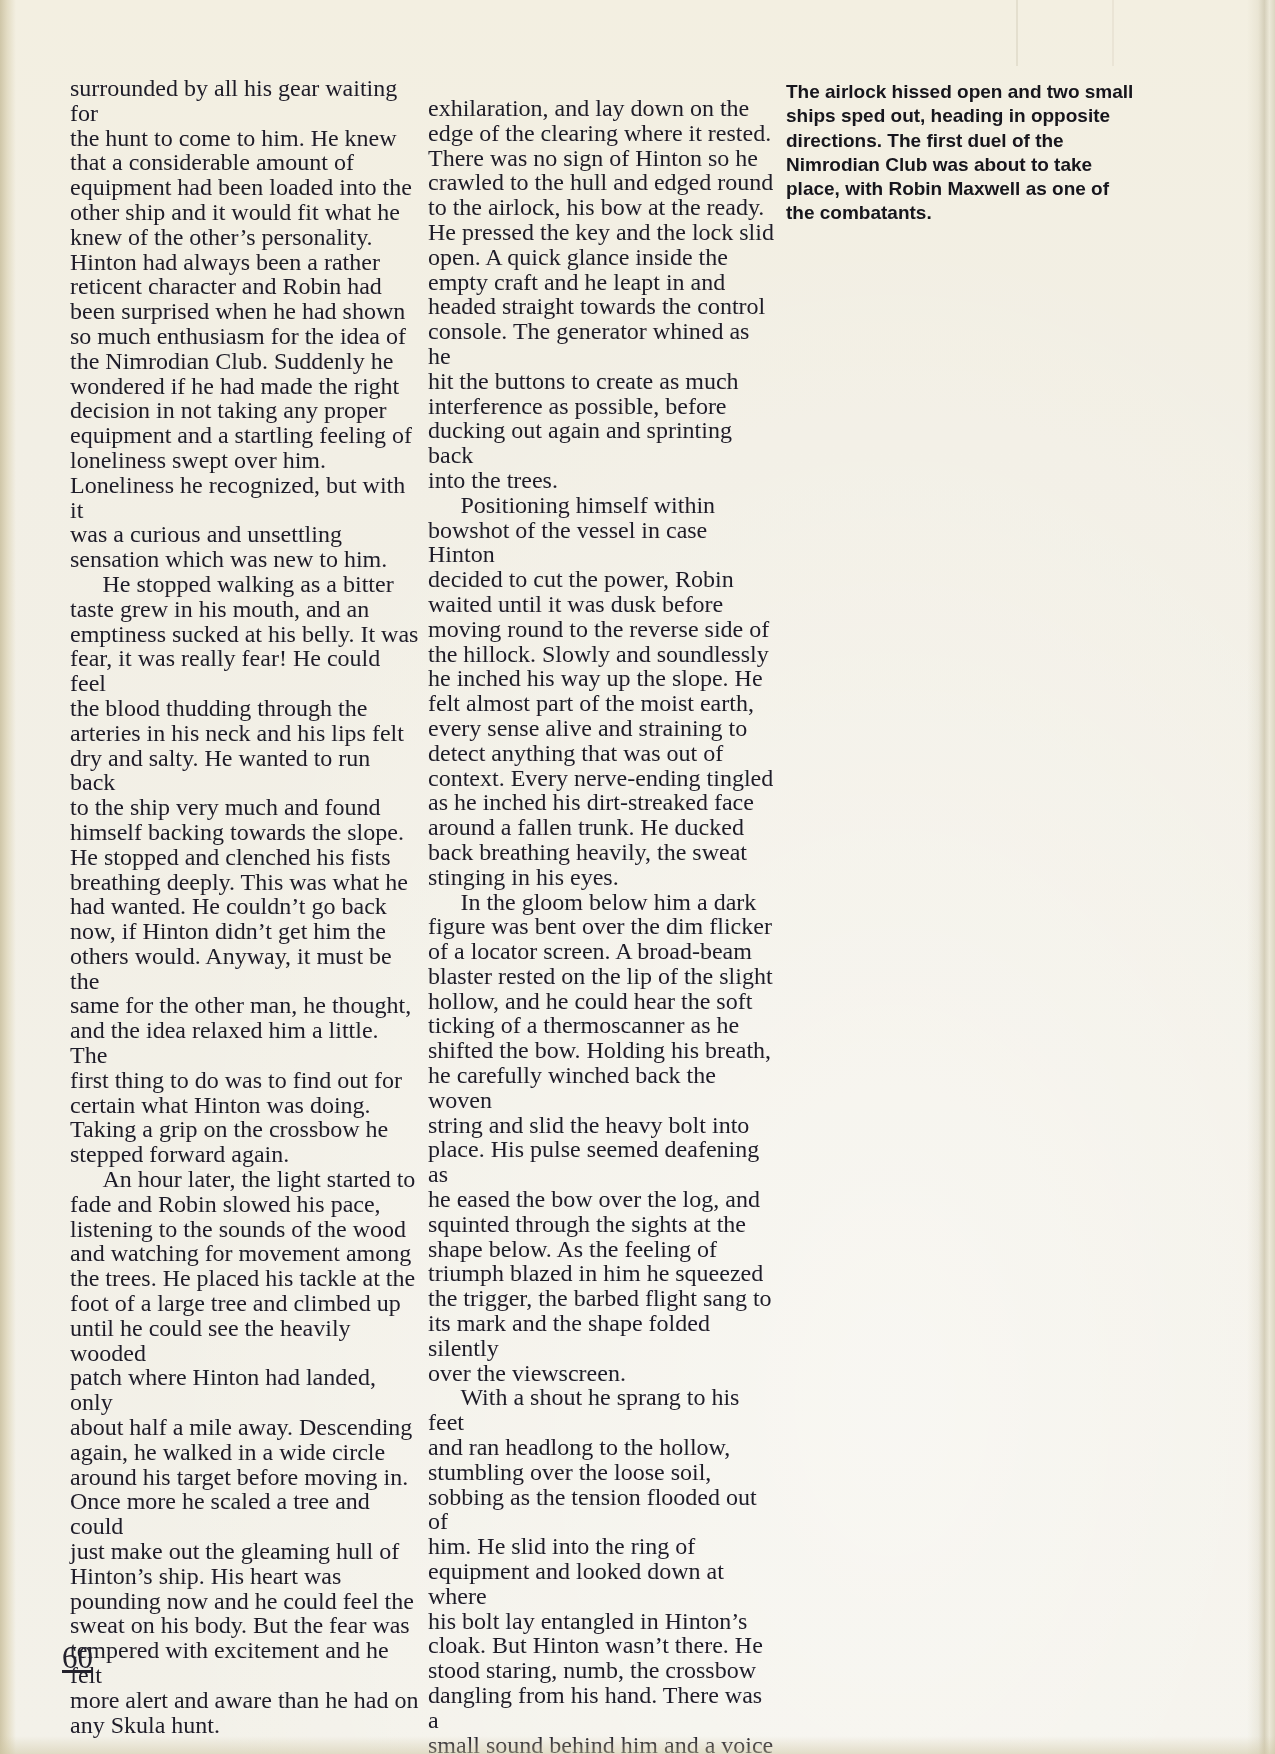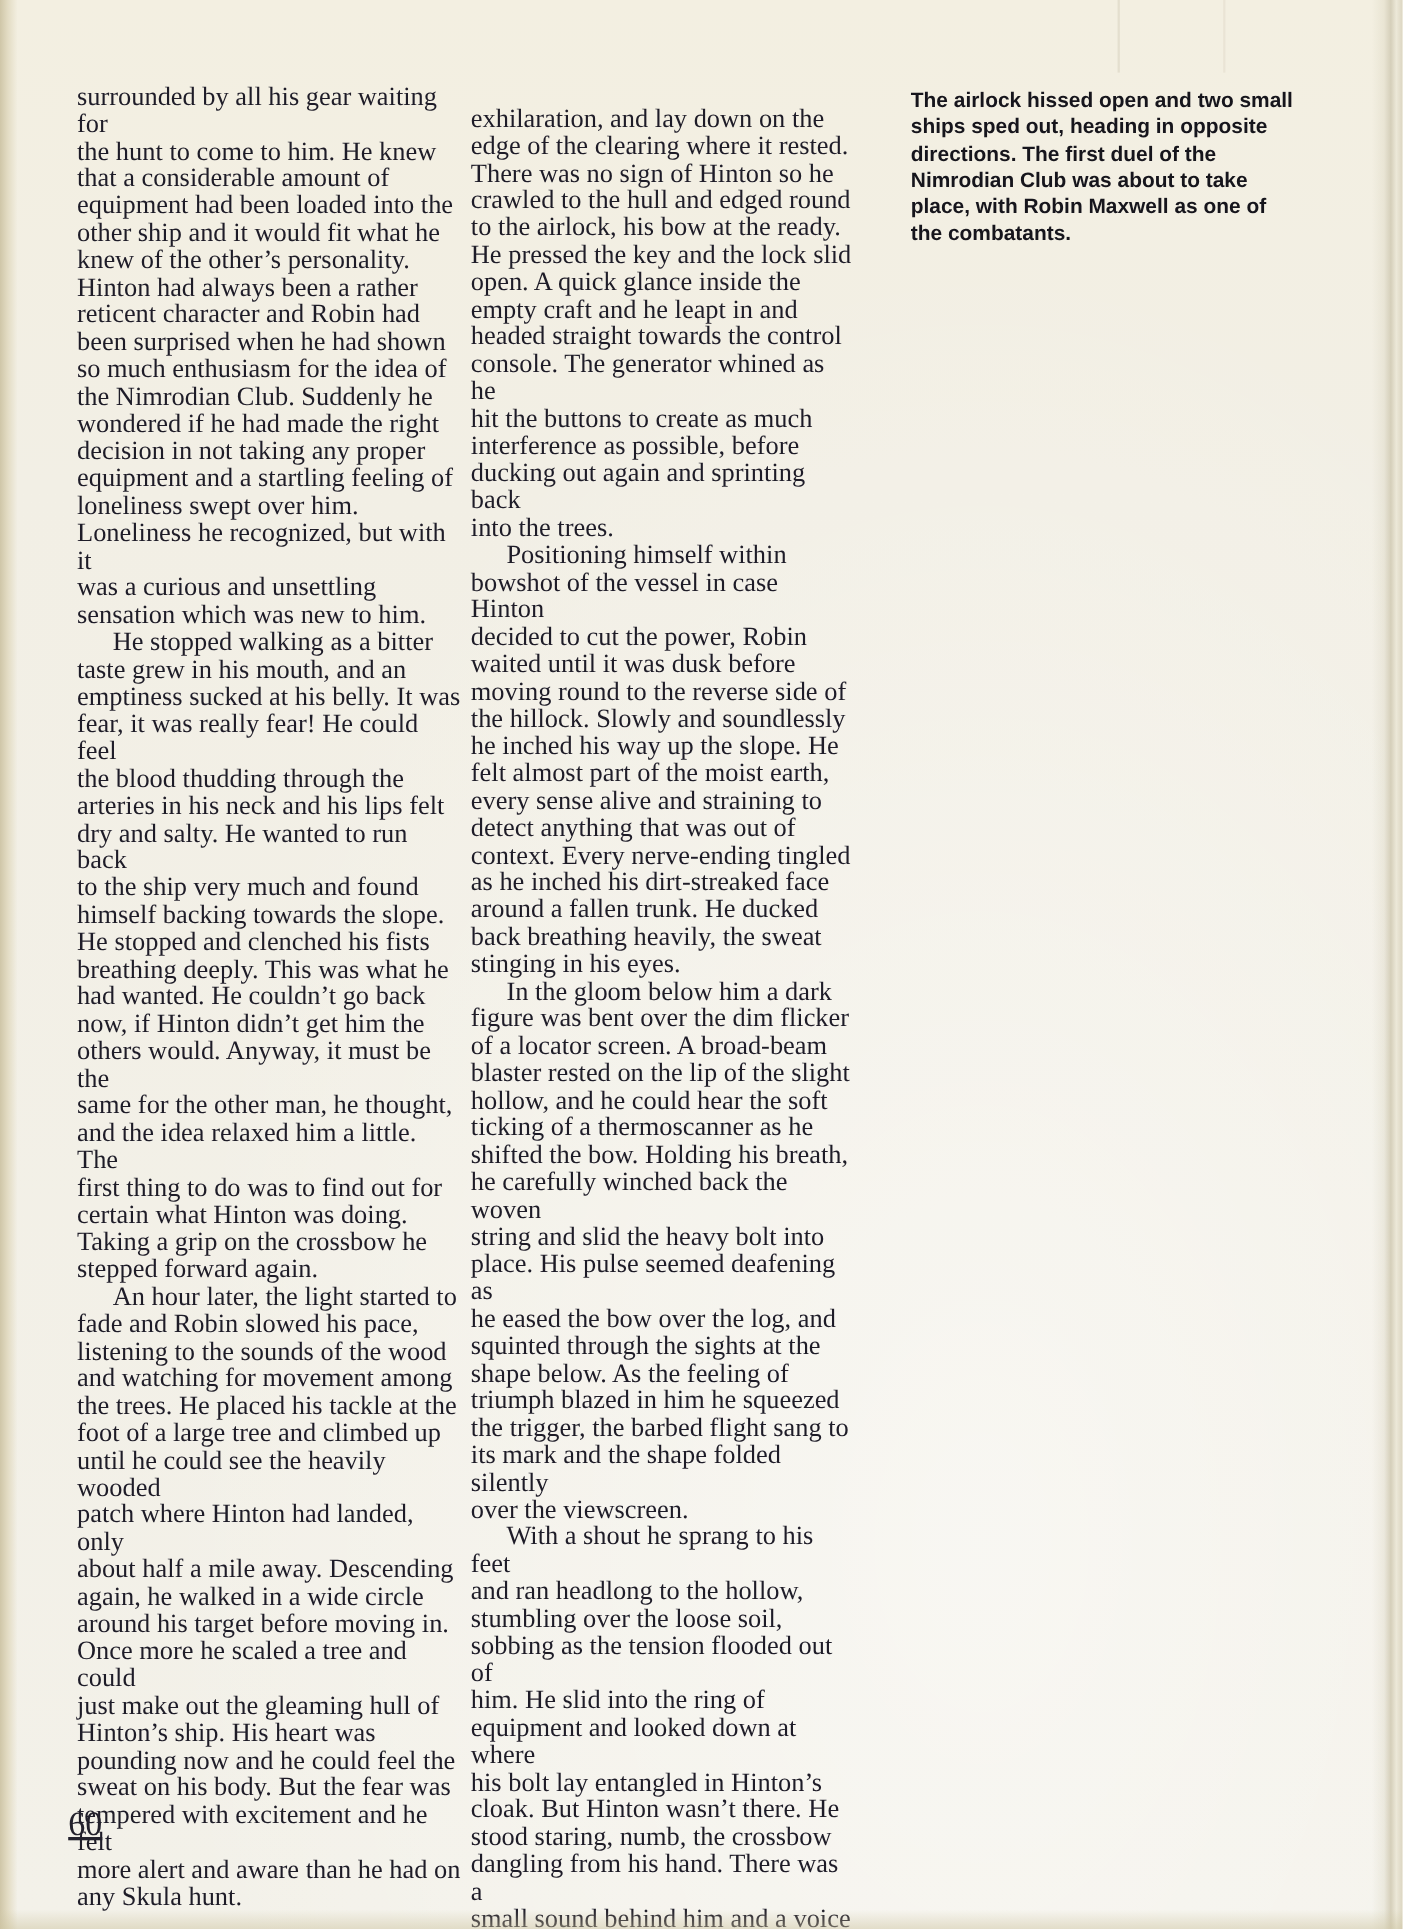--- a/index.html
+++ b/index.html
@@ -47,21 +47,21 @@
   }
   .col-left  { left: 70px; }
   .col-middle{ left: 428px; margin-top: 20px; }
   .para {
     margin: 0;
     white-space: pre-line;
   }
   .para.indent { text-indent: 1.35em; }
   .sidebar-caption {
     position: absolute;
-    left: 828px;
+    left: 786px;
     top: 80px;
     width: 356px;
     color: #16151c;
     font-family: "Liberation Sans", sans-serif;
     font-weight: bold;
     font-size: 19px;
     line-height: 24.3px;
     white-space: pre-line;
   }
   .page-number {

